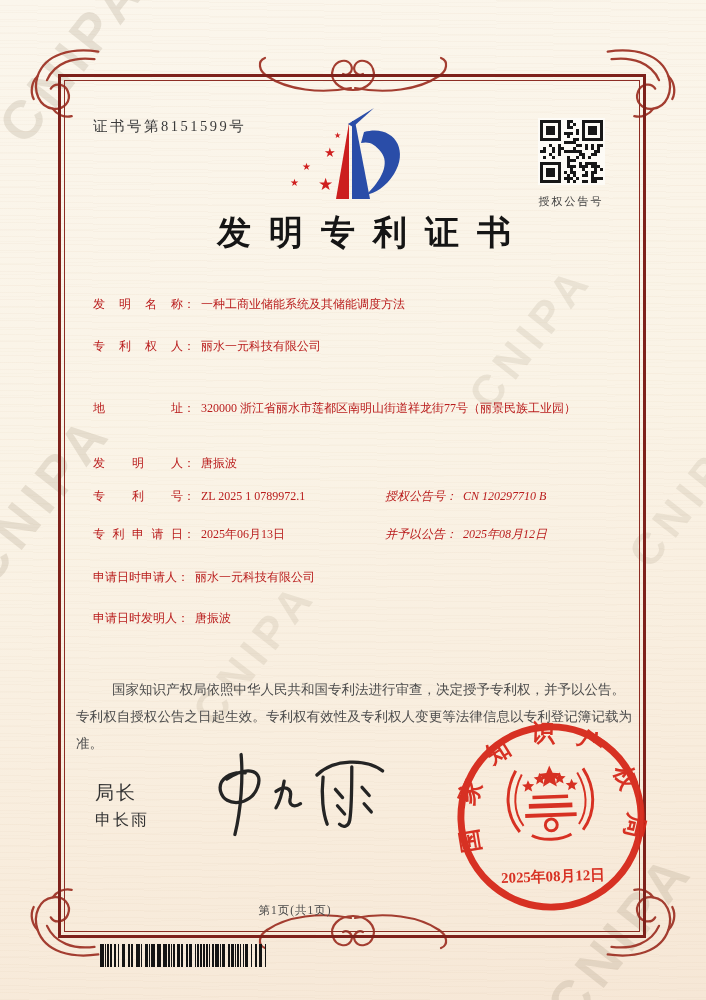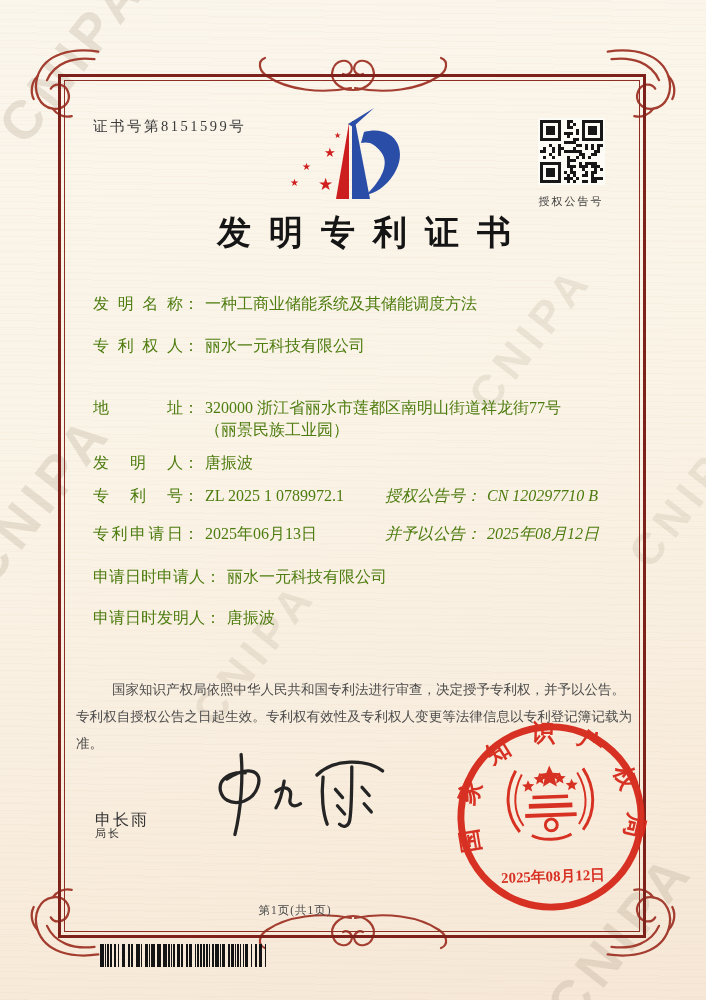--- a/index.html
+++ b/index.html
@@ -26,32 +26,32 @@
   .logo{position:absolute;left:286px;top:108px;width:134px;height:106px;}
   .logo .star{position:absolute;color:#cf1f1f;line-height:1;}
   .qr-wrap{position:absolute;left:531px;top:118px;width:80px;text-align:center;}
   .qr{display:grid;grid-template-columns:repeat(21,3px);grid-auto-rows:3px;width:63px;height:63px;
     margin:0 auto;background:#fdfbf6;padding:2px;}
   .qr i{display:block;}
   .qr i.on{background:#171717;}
   .qr-caption{margin-top:9px;font-size:11px;letter-spacing:2px;color:#3f3f3f;}
   .title{position:absolute;left:0;top:210px;width:706px;text-align:center;
     font-size:34px;font-weight:bold;letter-spacing:18px;text-indent:16px;color:#151515;margin-left:12px;}
-  .row{position:absolute;left:93px;font-size:16px;color:#4d7c0f;line-height:22px;white-space:nowrap;}
+  .row{position:absolute;left:93px;font-size:12px;color:#b91c1c;line-height:22px;white-space:nowrap;}
   .row .lab{display:inline-block;width:90px;text-align:justify;text-align-last:justify;
     letter-spacing:0;vertical-align:top;}
   .row .lab.auto{width:auto;text-align-last:auto;}
   .row .colon{display:inline-block;vertical-align:top;}
   .row .val{display:inline-block;padding-left:6px;vertical-align:top;}
   .row .val.wrap{white-space:normal;width:382px;}
   .row .pair2{position:absolute;left:292px;top:0;white-space:nowrap;font-style:italic;}
   .notes{position:absolute;left:76px;top:676px;width:556px;font-size:13.5px;line-height:27px;
     color:#4c4c4c;text-align:justify;}
   .notes .l1{text-indent:36px;}
-  .sig-title{position:absolute;left:95px;top:826px;font-size:11px;letter-spacing:2px;color:#333;}
+  .sig-title{position:absolute;left:95px;top:780px;font-size:19px;letter-spacing:2px;color:#333;}
   .sig-name{position:absolute;left:95px;top:810px;font-size:16px;letter-spacing:2px;color:#333;}
   .sig-hand{position:absolute;left:196px;top:746px;width:205px;height:98px;}
   .seal{position:absolute;left:452px;top:718px;width:198px;height:198px;transform:rotate(-2deg);opacity:.96;}
   .footer{position:absolute;left:0;top:903px;width:590px;text-align:center;font-size:11.5px;
     letter-spacing:1px;color:#4a4a4a;}
   .barcode{position:absolute;left:100px;top:944px;width:168px;height:23px;overflow:hidden;
     white-space:nowrap;font-size:0;}
   .barcode i{display:inline-block;height:100%;background:#141414;vertical-align:top;}
 </style>
 </head>

